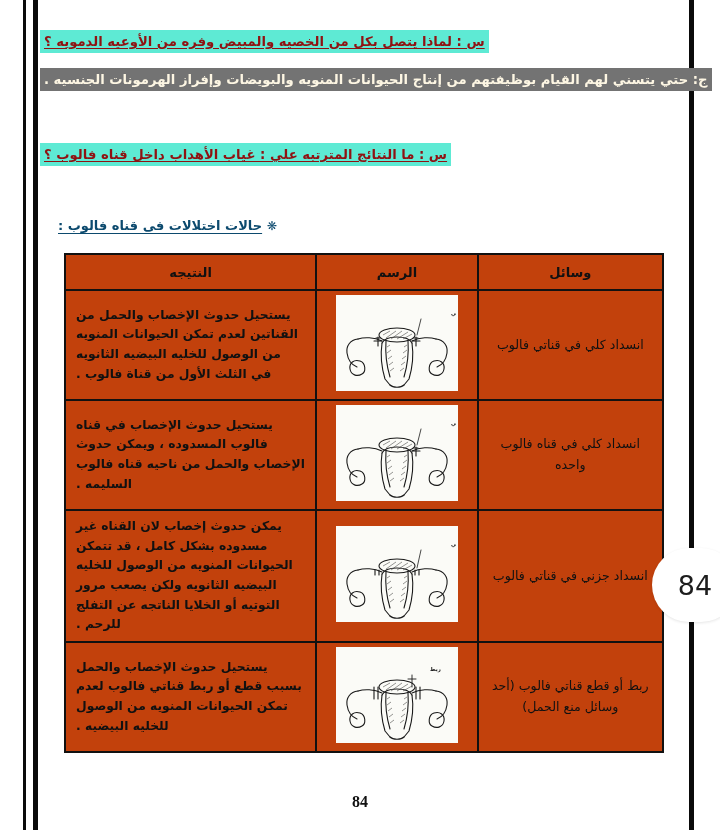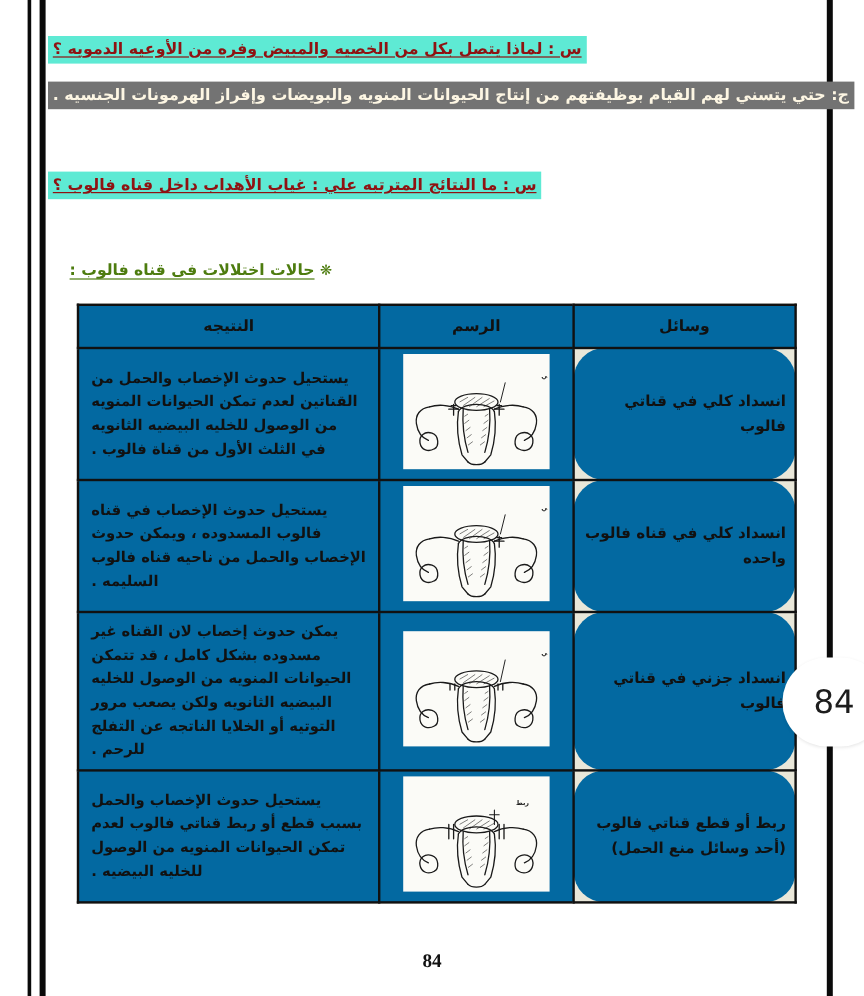--- a/index.html
+++ b/index.html
@@ -72,21 +72,21 @@
     width: auto;
   }
 
   
   .section-heading {
     position: absolute;
     right: 0;
     left: 0;
     text-align: left;
     padding-left: 18px;
-    color: #4d7c0f;
+    color: #0c4a6e;
     font-weight: bold;
     font-size: 13px;
   }
   .section-heading .star { font-size: 12px; }
   .section-heading .heading-text {
     text-decoration: underline;
     text-underline-offset: 3px;
   }
 
   
@@ -95,42 +95,41 @@
     left: 24px;
     right: 24px;
     border-collapse: collapse;
     table-layout: fixed;
     background: #e9e7d9;
     border: 2px solid #111;
   }
   .disorders-table th,
   .disorders-table td {
     border: 2px solid #111;
-    background: #0369a1;
+    background: #c2410c;
     vertical-align: middle;
     padding: 6px 7px;
   }
   .disorders-table th {
     font-size: 13px;
     font-weight: bold;
     color: #111;
     text-align: center;
     height: 22px;
   }
   .col-case   { width: 31%; }
   .col-draw   { width: 27%; }
   .col-result { width: 42%; }
 
   td.cell-case {
-    text-align: right;
+    text-align: center;
     font-size: 12.6px;
-    font-weight: bold;
+    font-weight: normal;
     line-height: 1.65;
     color: #111;
-    border-radius: 26px;
   }
   td.cell-result {
     text-align: left;
     font-size: 12.3px;
     font-weight: bold;
     line-height: 1.6;
     color: #111;
     padding: 6px 10px;
   }
   td.cell-draw {

